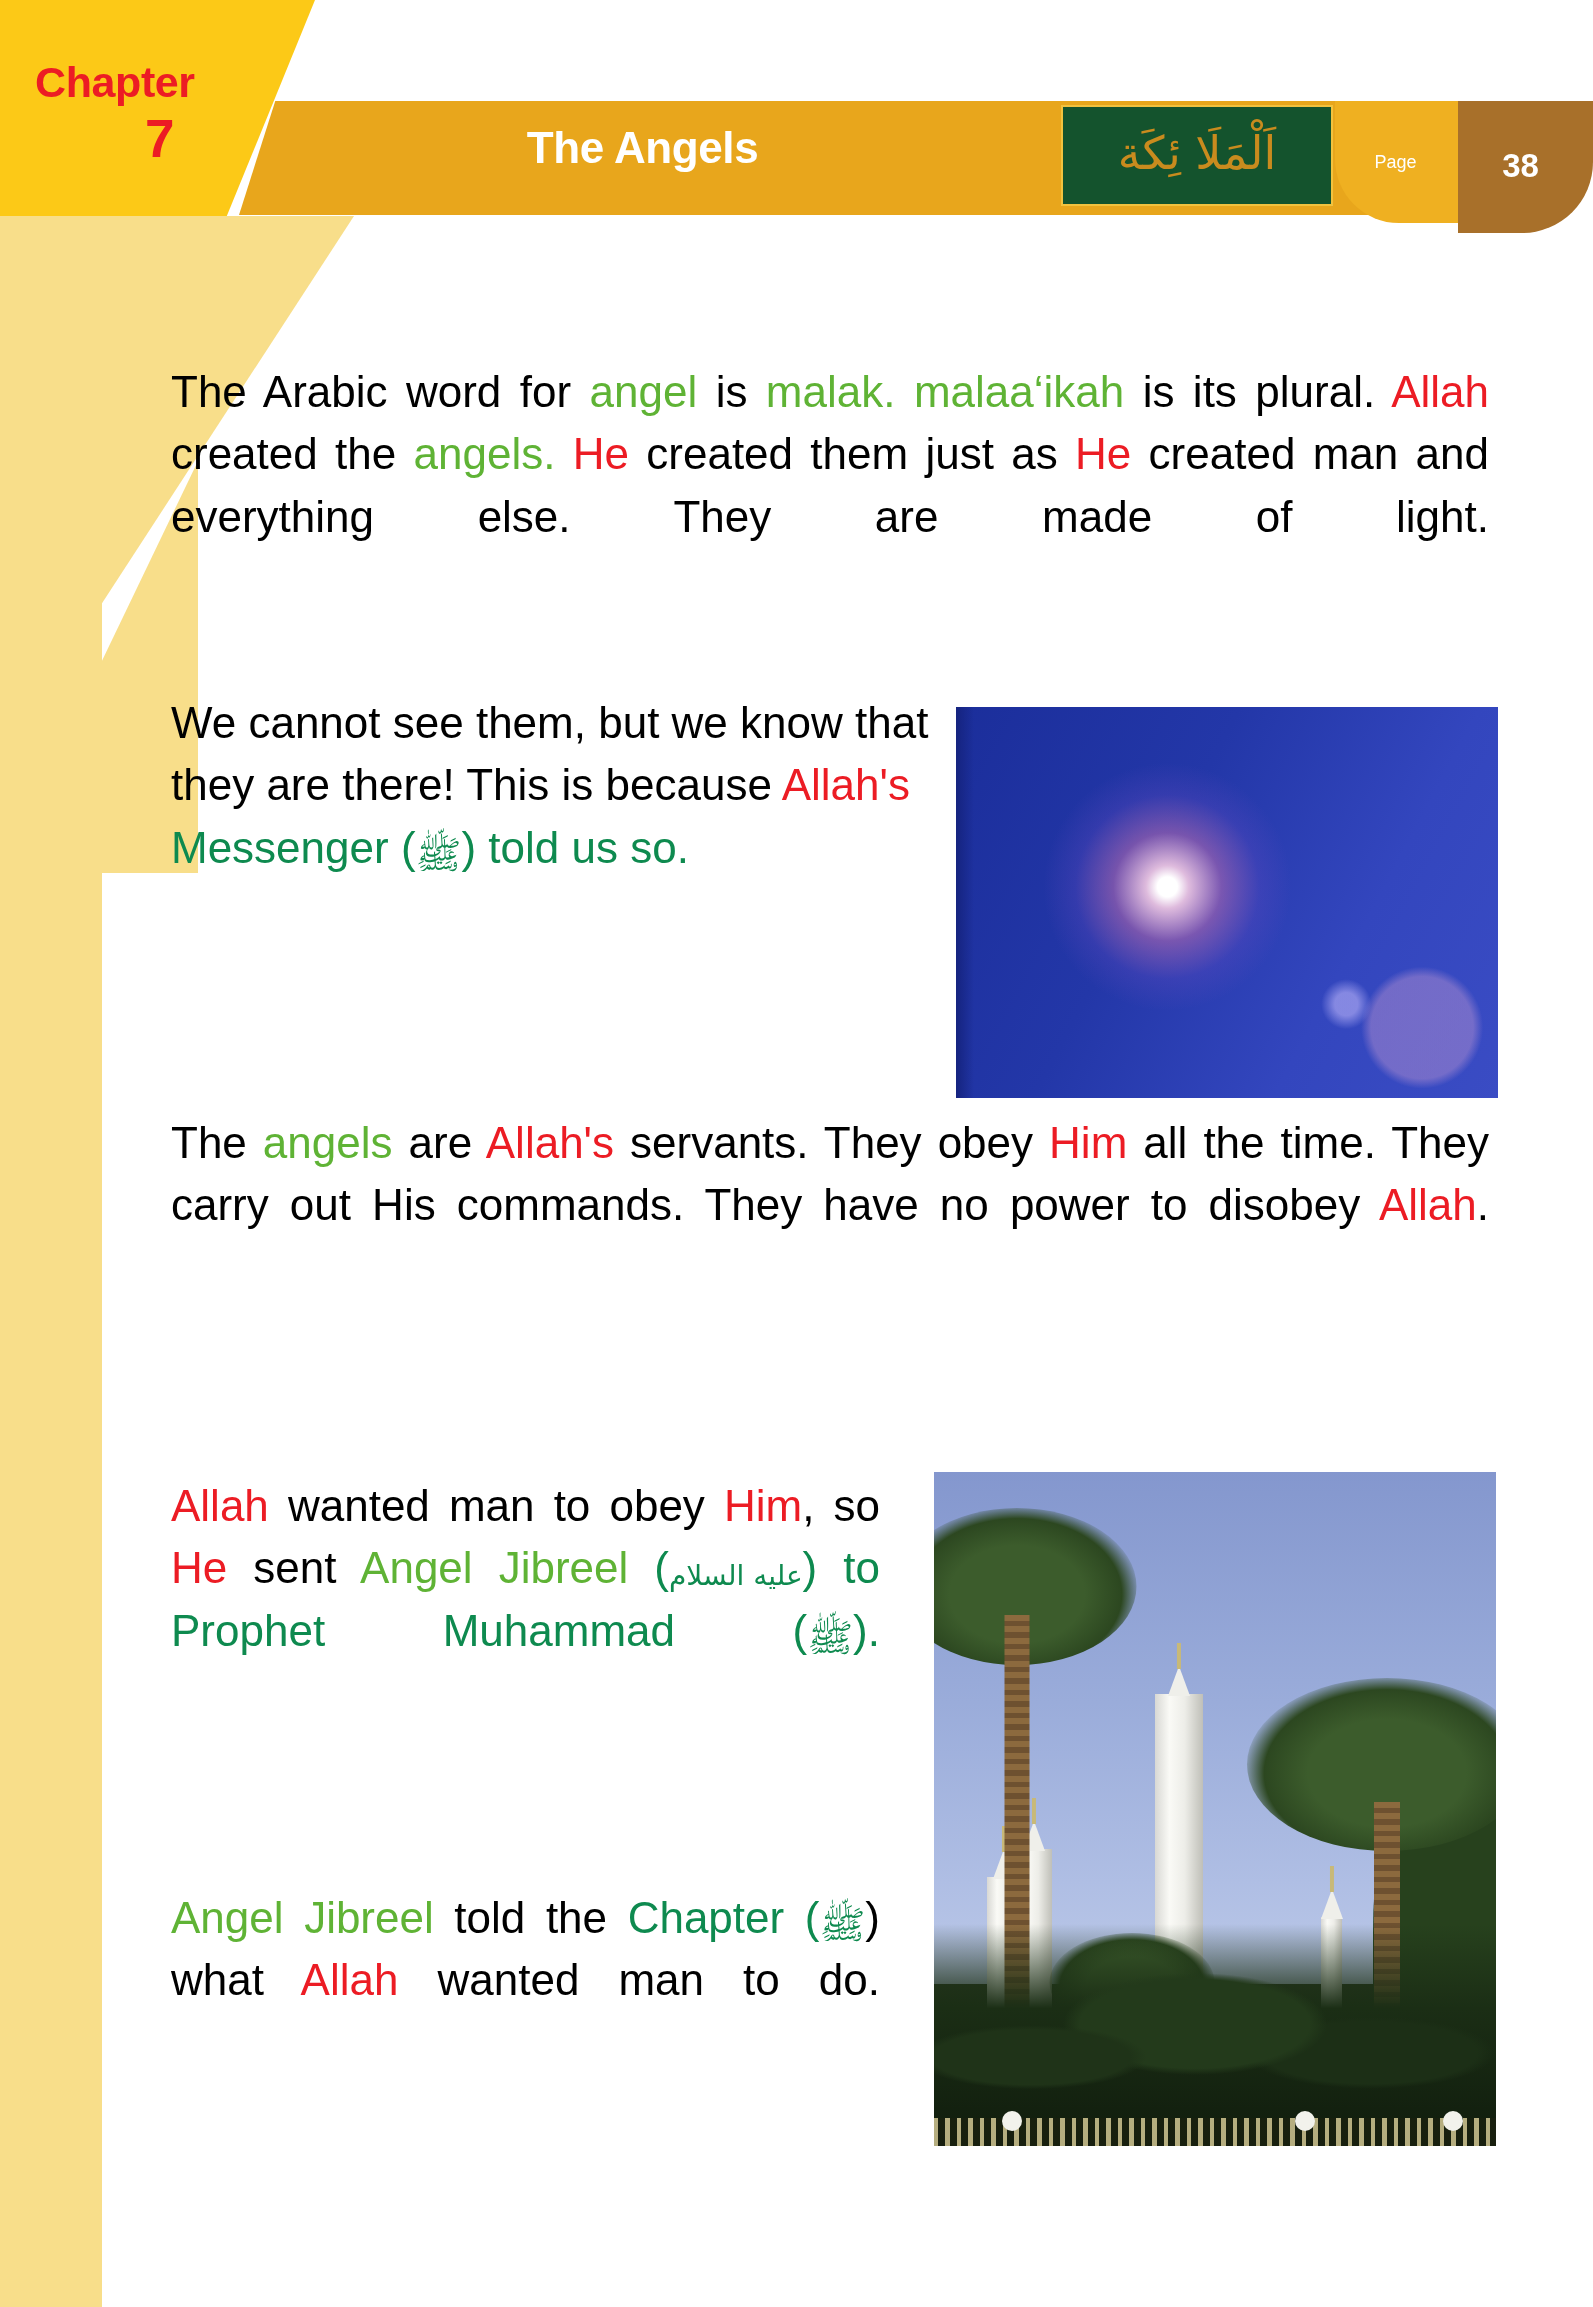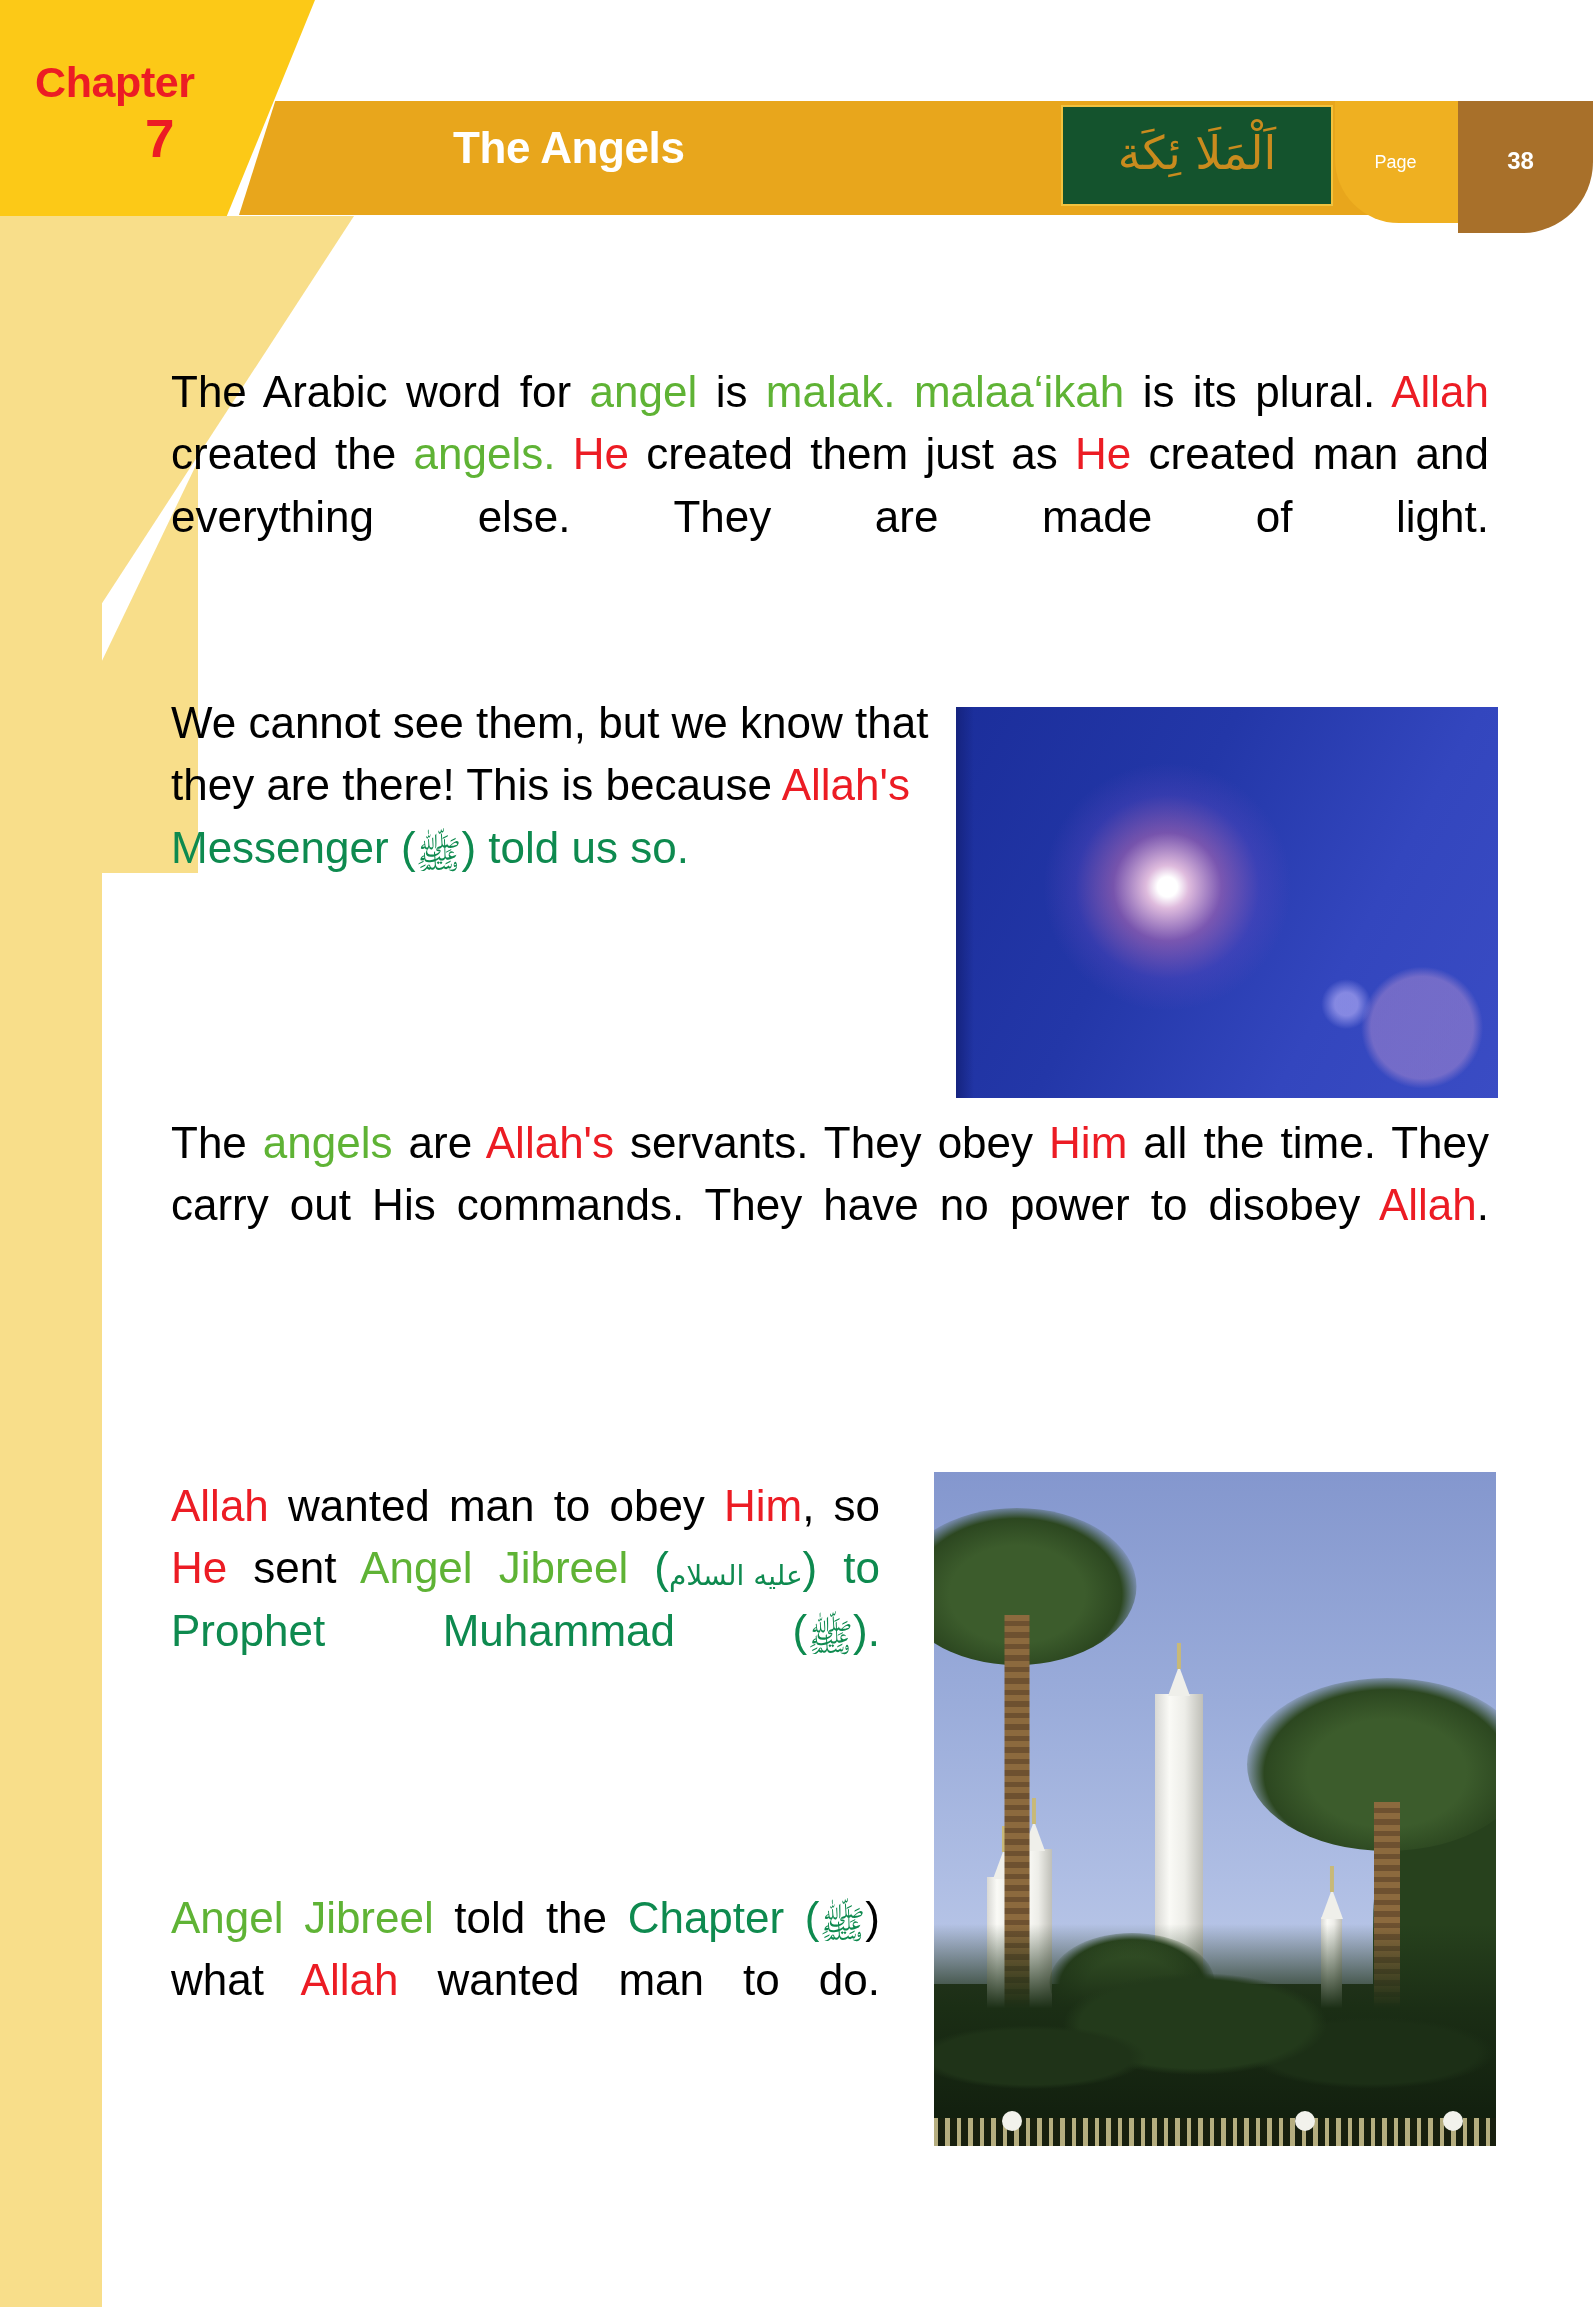--- a/index.html
+++ b/index.html
@@ -92,20 +92,21 @@
     width: 1170px;
     height: 114px;
     background: #E8A61C;
     clip-path: polygon(3.1% 0%, 100% 0%, 100% 100%, 0% 100%);
   }
   .title-text {
     position: absolute;
     left: 453px;
     top: 124px;
     width: 379px;
+    text-align: center;
     color: #FFFFFF;
     font-size: 44px;
     font-weight: bold;
     line-height: 1.1;
     letter-spacing: -0.4px;
   }
 
   .arabic-box {
     position: absolute;
     left: 1061px;
@@ -162,21 +163,21 @@
     font-size: 18px;
     font-weight: normal;
   }
   .page-number {
     position: absolute;
     left: 1475px;
     top: 147px;
     width: 91px;
     text-align: center;
     color: #FFFFFF;
-    font-size: 24px;
+    font-size: 33px;
     font-weight: bold;
   }
 
   
   .content {
     position: absolute;
     left: 0;
     top: 0;
     width: 1594px;
     height: 2307px;

